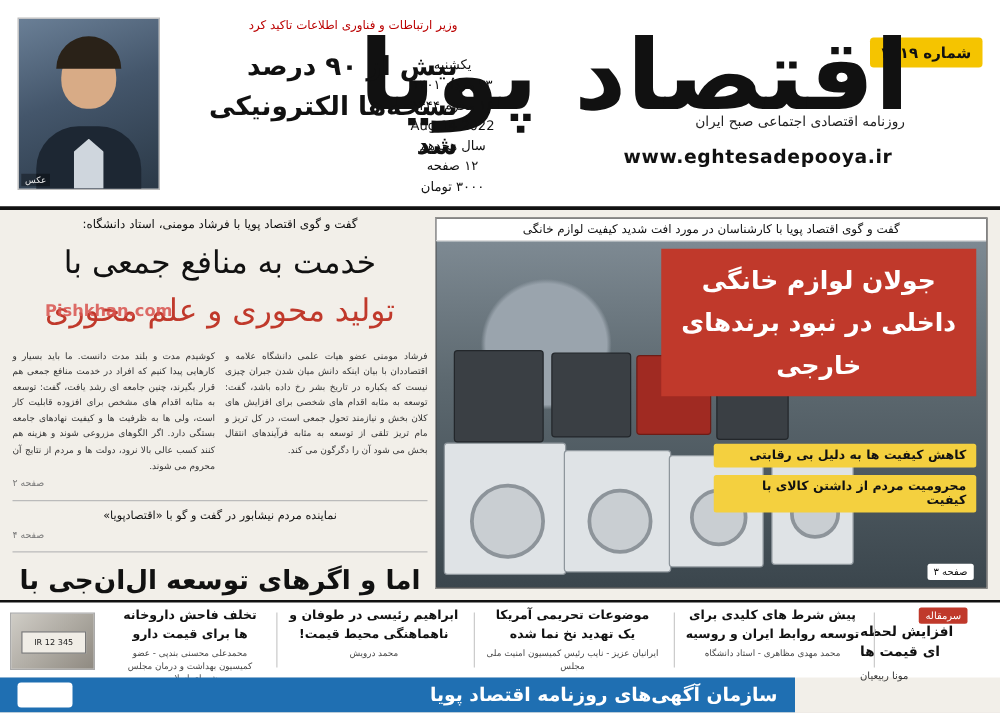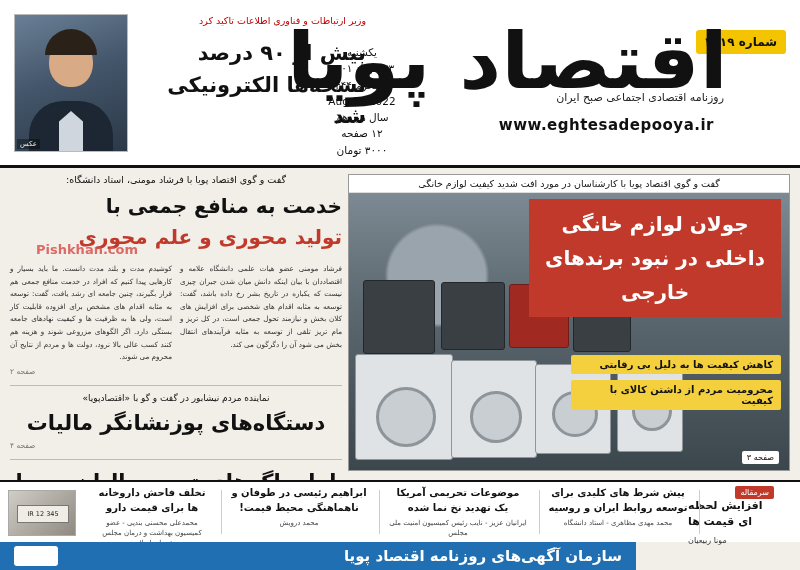--- a/index.html
+++ b/index.html
@@ -154,21 +154,21 @@
   }
 
   
   .col-articles{
     position:absolute;top:6px;left:10px;width:332px;
   }
   .art-kicker{
     font-size:9.5px;color:#111;text-align:center;margin:0 0 6px 0;
   }
   .art-head{
-    font-size:20px;font-weight:bold;color:#c0392b;
+    font-size:25px;font-weight:normal;color:#c0392b;text-align:center;
     line-height:1.55;margin:0;
   }
   .art-head .blk{color:#111;}
   .watermark{
     position:absolute;top:68px;left:26px;
     color:#d9534f;font-size:13px;font-weight:bold;opacity:.85;
     direction:ltr;
   }
   .art-body{
     margin-top:10px;
@@ -329,21 +329,20 @@
 
       <div class="art-body">
         <div>فرشاد مومنی عضو هیات علمی دانشگاه علامه و اقتصاددان با بیان اینکه دانش میان شدن جبران چیزی نیست که یکباره در تاریخ بشر رخ داده باشد، گفت: توسعه به مثابه اقدام های شخصی برای افزایش های کلان بخش و نیازمند تحول جمعی است، در کل تریز و مام تریز تلقی از توسعه به مثابه فرآیندهای انتقال بخش می شود آن را دگرگون می کند.</div>
         <div>کوشیدم مدت و بلند مدت دانست. ما باید بسیار و کارهایی پیدا کنیم که افراد در خدمت منافع جمعی هم قرار بگیرند، چنین جامعه ای رشد یافت، گفت: توسعه به مثابه اقدام های مشخص برای افزوده قابلیت کار است، ولی ها به ظرفیت ها و کیفیت نهادهای جامعه بستگی دارد. اگر الگوهای مزروعی شوند و هزینه هم کنند کسب عالی بالا نرود، دولت ها و مردم از نتایج آن محروم می شوند.</div>
       </div>
       <div class="art-more">صفحه ۲</div>
 
       <div class="divider"></div>
 
       <div class="sub-kicker">نماینده مردم نیشابور در گفت و گو با «اقتصادپویا»</div>
-      <div class="sub-head">دستگاه‌های پوزنشانگر مالیات</div>
       <div class="sub-more">صفحه ۴</div>
 
       <div class="divider"></div>
 
       <div class="sub-head">اما و اگرهای توسعه ال‌ان‌جی با روسیه</div>
       <div class="sub-more">صفحه ۵</div>
     </div>
   </div>
 
   <div class="bottom">

